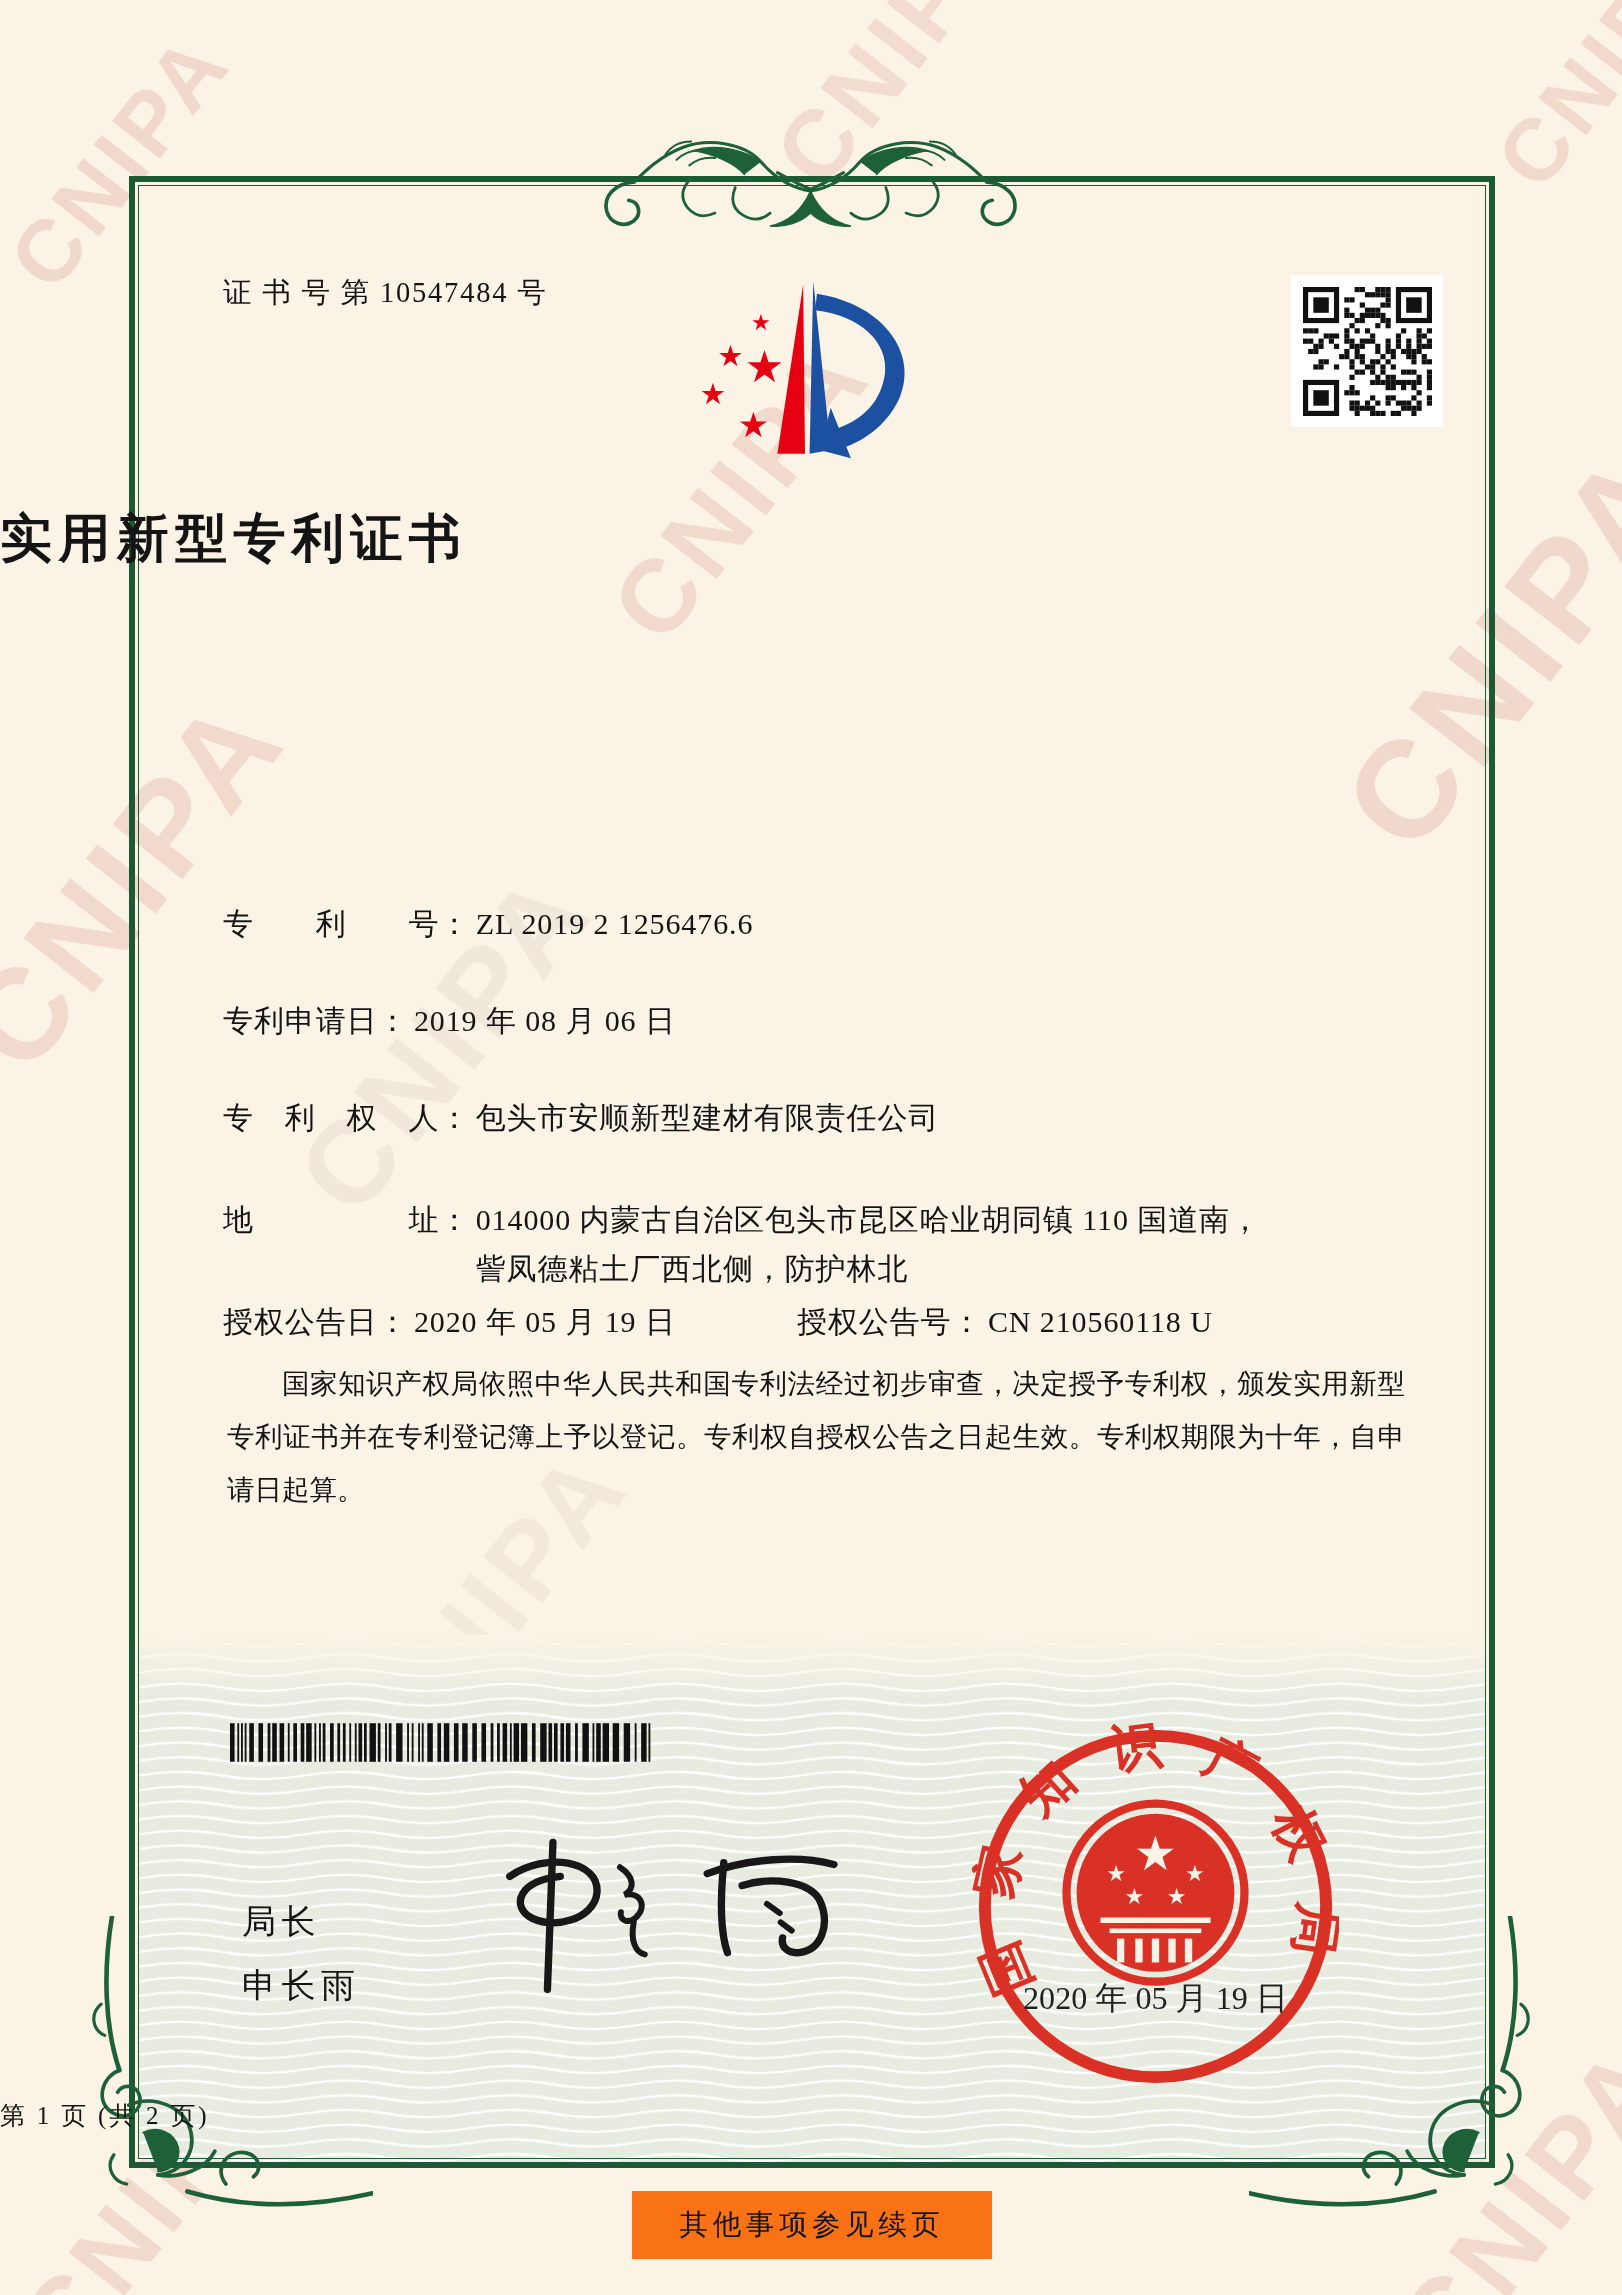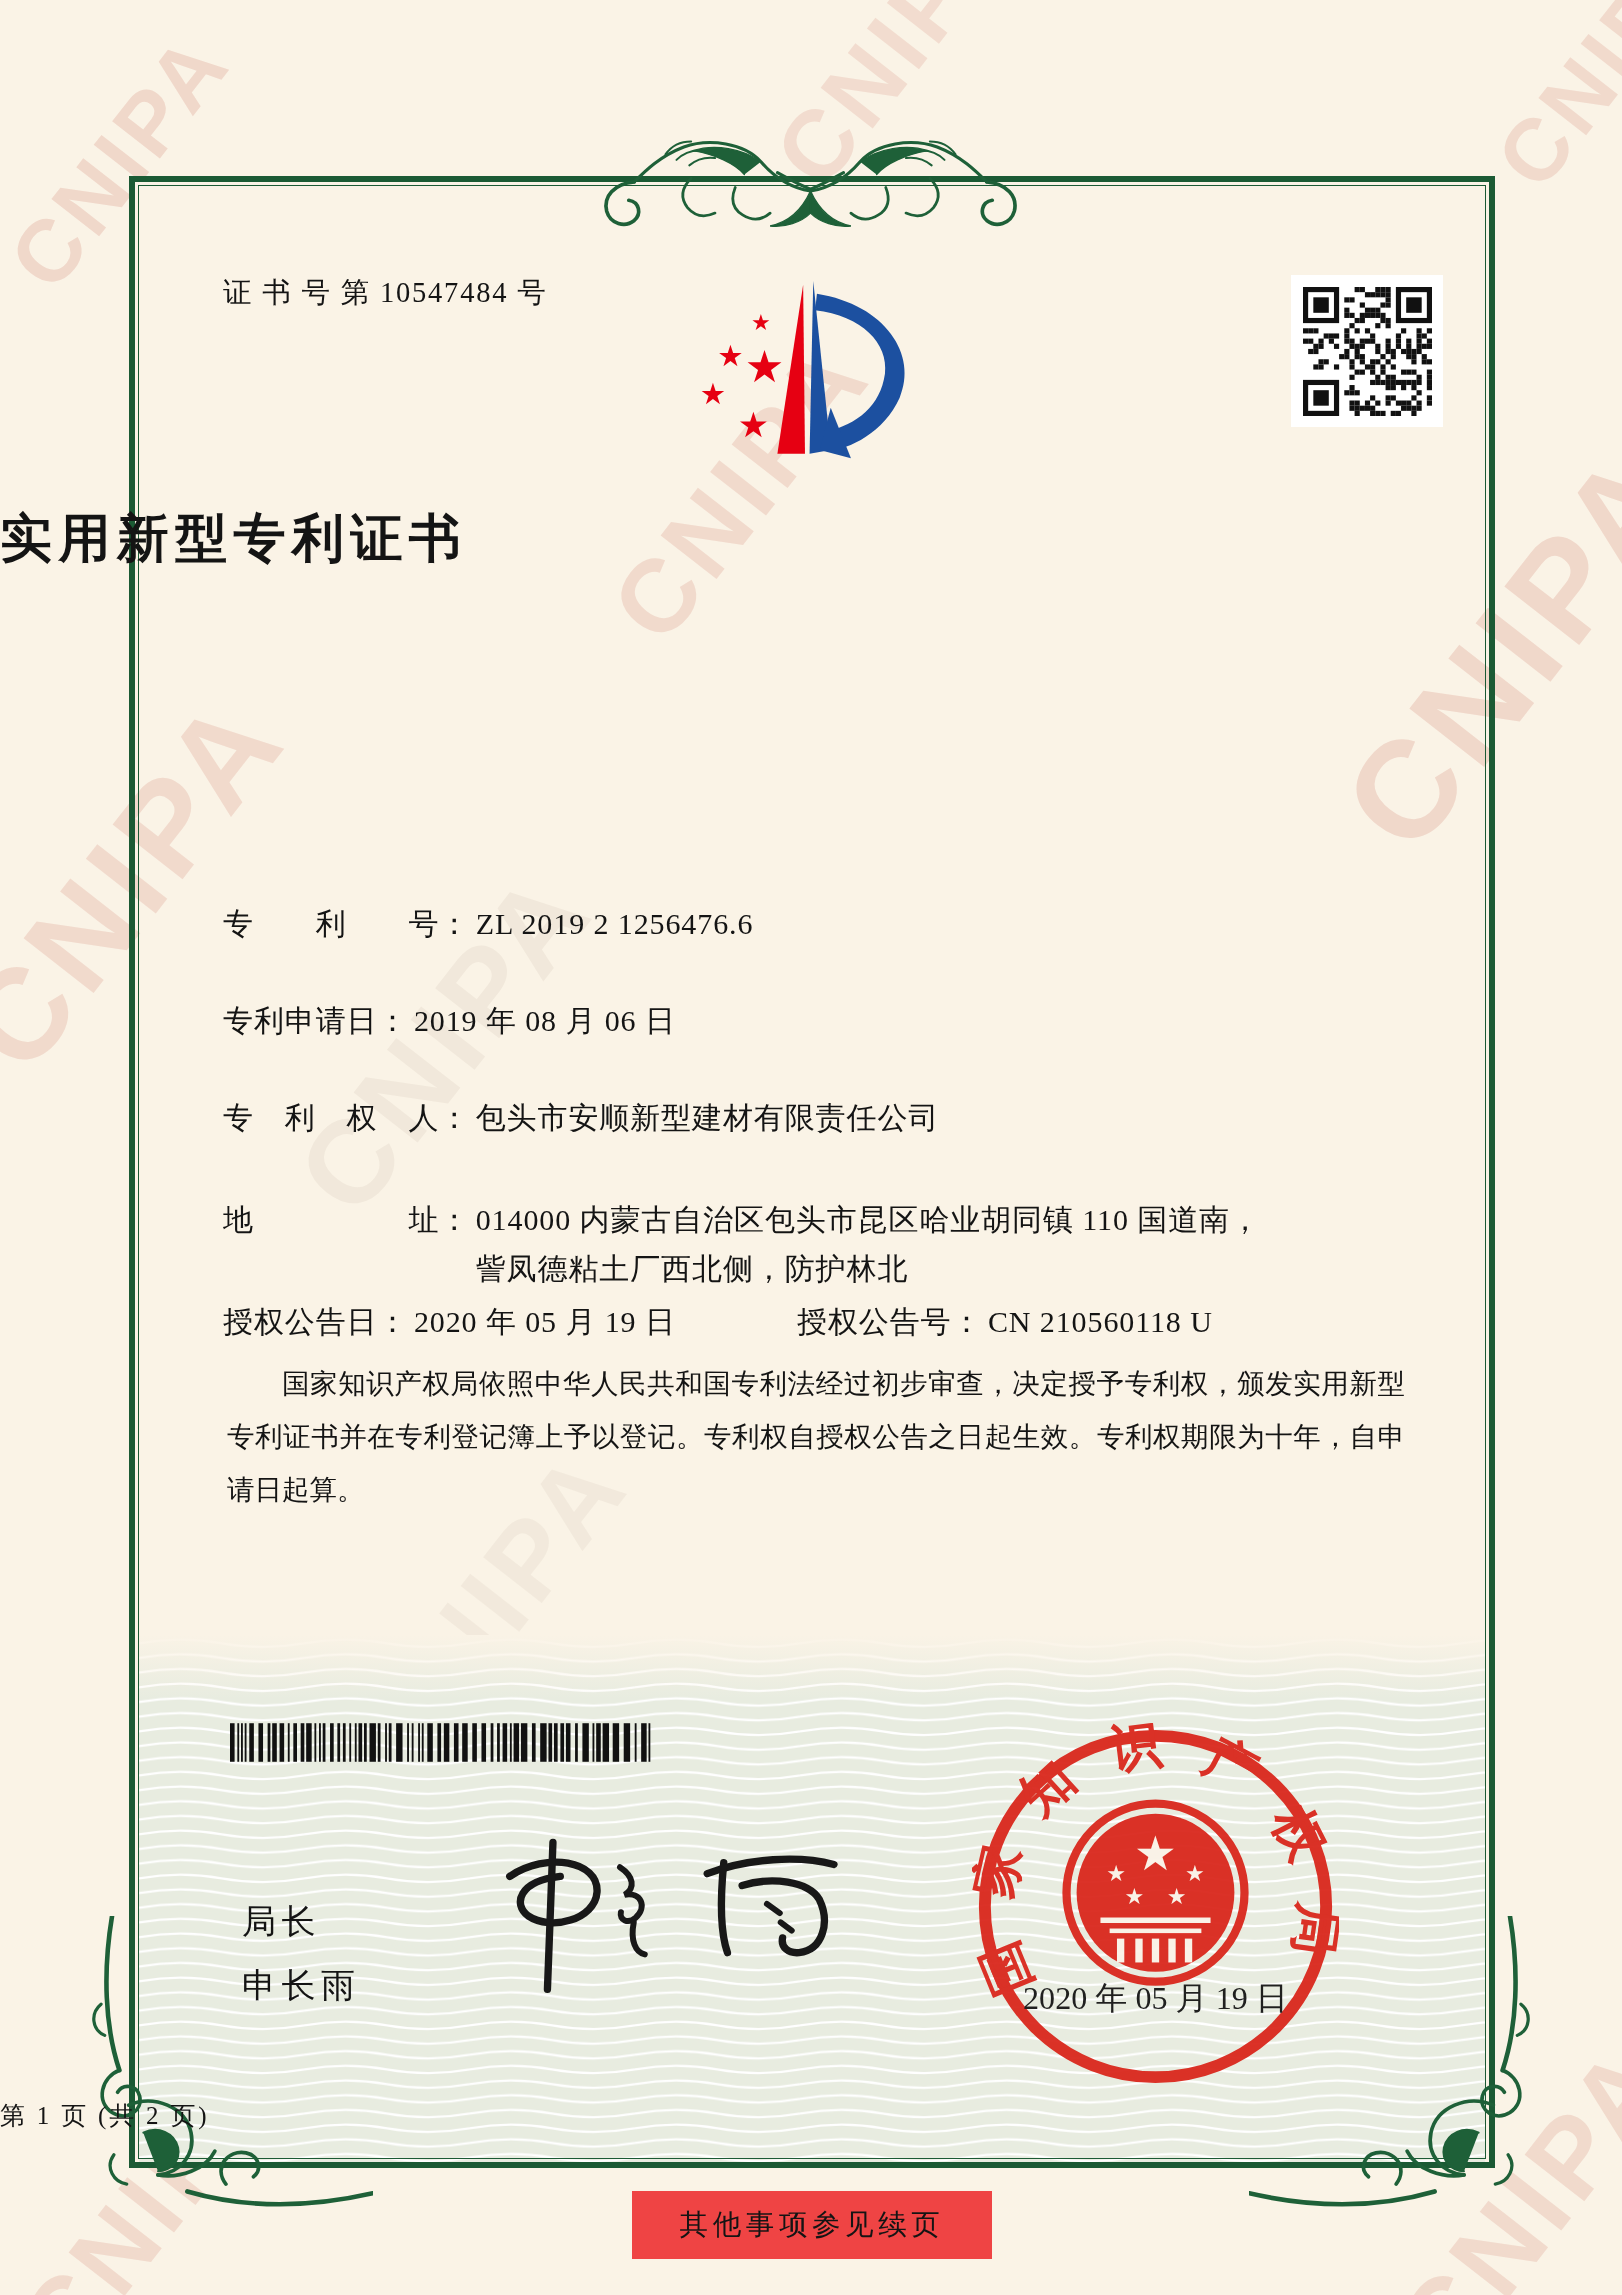--- a/index.html
+++ b/index.html
@@ -46,21 +46,21 @@
 
   .barcode{position:absolute;left:230px;top:1723px;z-index:5;}
   .gothic{font-family:Liberation Mono, monospace;}
   .juzhang{position:absolute;left:242px;top:1899px;font-size:34px;letter-spacing:5.5px;z-index:5;}
   .shenname{position:absolute;left:242px;top:1963px;font-size:34px;letter-spacing:5.5px;z-index:5;}
   .sig{position:absolute;left:496px;top:1835px;z-index:5;}
   .seal{position:absolute;left:972px;top:1723px;z-index:6;}
 
   .pagefoot{position:absolute;left:0;top:2099px;width:100%;text-align:left;font-size:25px;
             letter-spacing:2.8px;z-index:5;}
-  .note-strip{position:absolute;left:632px;top:2191px;width:360px;height:68px;background:#ef4444;
+  .note-strip{position:absolute;left:632px;top:2191px;width:360px;height:68px;background:#f97316;
             z-index:2;display:flex;align-items:center;justify-content:center;font-size:28.5px;
             letter-spacing:4.6px;}
 </style>
 </head>
 <body>
 
 <div class="page">
 
   <div class="wm" style="left:-27.5px;top:110px;font-size:88px;opacity:.55;">CNIPA</div>
   <div class="wm" style="left:735px;top:-9.2px;font-size:96px;opacity:.45;">CNIPA</div>

